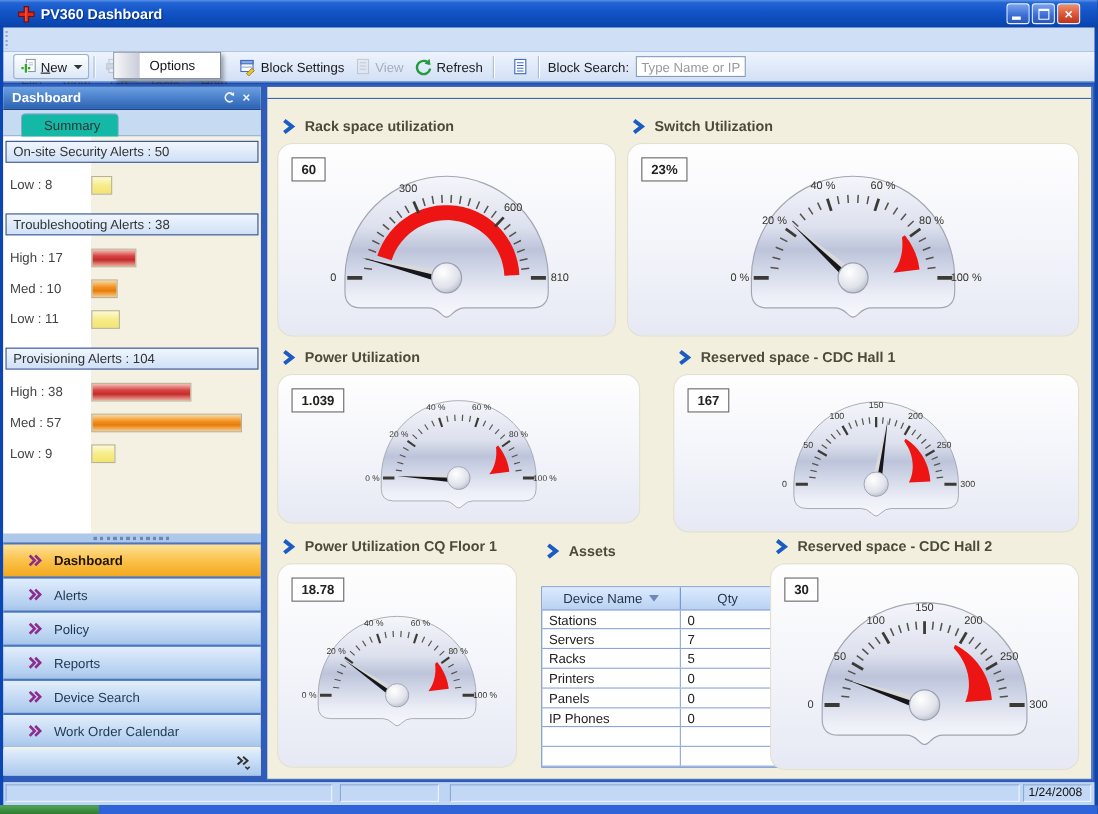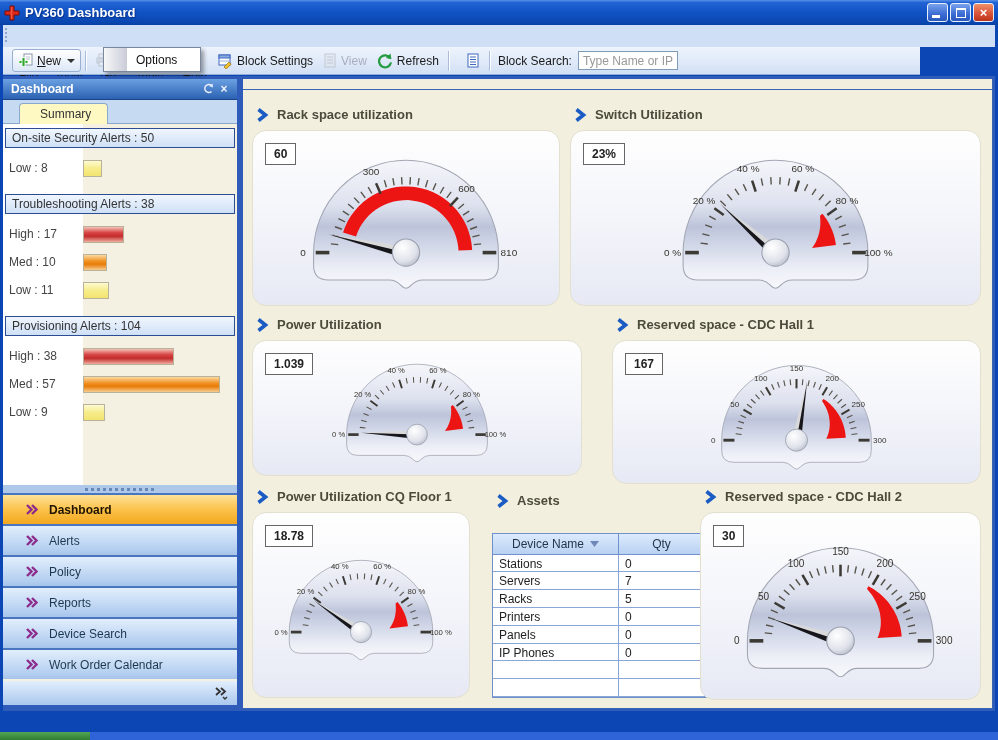--- a/index.html
+++ b/index.html
@@ -3,38 +3,38 @@
 <meta charset="utf-8">
 <style>
   html,body{margin:0;padding:0;background:#444;}
   *{box-sizing:border-box;}
   .screen{position:relative;width:998px;height:740px;background:#0c46b4;overflow:hidden;
           font-family:"Liberation Sans",sans-serif;font-size:12px;color:#222;}
 
   
   .titlebar{position:absolute;left:0;top:0;width:998px;height:25px;
     background:linear-gradient(180deg,#5a90e8 0%,#2264d4 10%,#1254c6 45%,#0a46b0 90%,#0840a4 100%);
-    display:flex;align-items:center;padding:0 4px;}
+    display:flex;align-items:center;padding:0 16px;}
   .titlebar .title{color:#fff;font-weight:bold;font-size:13px;margin-left:5px;text-shadow:1px 1px 1px #05308c;flex:1;}
   .winbtn{width:21px;height:19px;border-radius:3px;margin-left:2px;border:1px solid #e8f0fc;
     background:linear-gradient(180deg,#7aa2ec,#3a6cd4 60%,#2a58bc);position:relative;cursor:pointer;}
   .winbtn.close{background:linear-gradient(180deg,#f09068,#da543a 55%,#bc3418);}
   .winbtn .glyph{position:absolute;inset:0;display:flex;align-items:center;justify-content:center;color:#fff;font-weight:bold;font-size:13px;line-height:1;}
   .winbtn.min .glyph::after{content:"";width:8px;height:3px;background:#fff;position:absolute;left:4px;bottom:3px;}
   .winbtn.rest .glyph::after{content:"";width:8px;height:7px;border:1px solid #fff;border-top:2px solid #fff;}
 
   
   .menubar{position:absolute;left:3px;top:25px;width:992px;height:22px;background:#cfdff5;display:flex;align-items:stretch;}
   .grip{width:5px;margin:3px 1px;background-image:repeating-linear-gradient(180deg,#8fa6cc 0 2px,transparent 2px 4px);background-size:2px 100%;background-repeat:no-repeat;background-position:1px 0;}
   .menu-item{padding:4px 9px;cursor:pointer;color:#111;margin-top:40px;}
   .menu-item.open{background:#f8f8f5;border:1px solid #6a7a9c;border-bottom:none;}
   .menu-item u{text-underline-offset:2px;}
 
   
-  .toolbar{position:absolute;left:3px;top:47px;width:917px;height:28px;
+  .toolbar{position:absolute;left:3px;top:47px;width:992px;height:28px;
     background:linear-gradient(180deg,#eef4fd,#d2e0f5);border-bottom:1px solid #92aed4;
     display:flex;align-items:center;}
   .tb-sep{width:1px;height:20px;background:#a9bcd9;margin:0 4px;box-shadow:1px 0 0 #fff;}
   .tb-btn{display:flex;align-items:center;gap:4px;padding:3px 5px;cursor:pointer;color:#1a1a1a;}
   .tb-btn.disabled{opacity:.45;cursor:default;color:#667;}
   .tb-new{border:1px solid #9ab0d0;border-radius:3px;background:linear-gradient(180deg,#ffffff,#dce8f8);margin-left:2px;}
   .dd-arrow{width:0;height:0;border-left:4px solid transparent;border-right:4px solid transparent;border-top:4px solid #333;margin-left:2px;}
   .search-label{margin:0 6px 0 4px;color:#1a1a1a;}
   .search-input{width:100px;height:19px;border:1px solid #7f9db9;font-family:inherit;font-size:12px;padding:1px 4px;color:#333;}
   .search-input::placeholder{color:#999;}
@@ -49,21 +49,21 @@
   
   .body{position:absolute;left:3px;top:76px;width:992px;height:635px;background:#2e5cb8;}
 
   
   .sidebar{position:absolute;left:0;top:3px;width:234px;height:626px;display:flex;flex-direction:column;background:#f4f1e2;}
   .sb-header{height:21px;background:linear-gradient(180deg,#6ba0e2,#2b62b2);border-bottom:1px solid #1c4488;
     display:flex;align-items:center;padding:0 5px 0 8px;color:#fff;font-weight:bold;}
   .sb-header .sp{flex:1;}
   .sb-hicon{width:16px;height:15px;display:flex;align-items:center;justify-content:center;color:#eef2fa;font-weight:bold;cursor:pointer;font-size:12px;}
   .sb-tabs{height:24px;background:#c6daf2;border-bottom:1px solid #8aa8cc;display:flex;align-items:flex-end;padding-left:16px;}
-  .sb-tab{background:#fef9c3;border:1px solid #8aa8cc;border-bottom:none;border-radius:4px 4px 0 0;
+  .sb-tab{background:#14b8a6;border:1px solid #8aa8cc;border-bottom:none;border-radius:4px 4px 0 0;
     padding:3px 16px 3px 20px;color:#333;position:relative;top:1px;cursor:pointer;}
   .alerts{flex:1;overflow:hidden;background:linear-gradient(90deg,#ffffff 0 80px,#f4f1e2 80px 100%);padding-top:2px;}
   .alert-head{margin:2px 2px 6px 2px;border:1px solid #2c4c94;background:linear-gradient(180deg,#f0f6fe,#cfe0f6);
     padding:2px 6px;color:#333;}
   .alert-row{display:flex;align-items:center;height:28px;}
   .alert-row .lbl{width:80px;padding-left:6px;color:#444;}
   .alert-bar{height:17px;border:1px solid #b8b29a;}
   .bar-high{background:linear-gradient(180deg,#f2c2b8,#d84444 38%,#c22c2c 62%,#efac9e);}
   .bar-med{background:linear-gradient(180deg,#fbd9a0,#f09020 42%,#e87c08 62%,#f8cc90);}
   .bar-low{background:linear-gradient(180deg,#fdfad2,#f6ec8a 50%,#f3e470);}
@@ -797,18 +797,24 @@
               <polygon points="63.42604385933926,90.36881039375368 131.69959346906222,106.76918916037665 130,112" fill="#d9d9d9"></polygon>
               <polygon points="63.42604385933926,90.36881039375368 130,112 128.30040653093778,117.23081083962335" fill="#17161a"></polygon>
               <circle cx="130" cy="112" r="13" fill="url(#hg6)" stroke="#9aa0ae" stroke-width="1"></circle>
             </svg>
         </div>
       </div>
 
     </div>
   </div>
 
+  <div class="statusbar">
+    <span class="st-sec" style="left:2px;width:297px;"></span>
+    <span class="st-sec" style="left:306px;width:90px;"></span>
+    <span class="st-sec" style="left:406px;width:518px;"></span>
+    <span class="st-sec" style="left:927px;width:62px;">1/24/2008</span>
+  </div>
 
   <div class="taskbar">
     <span class="start"></span>
   </div>
 
 </div>
 
 </body></html>

